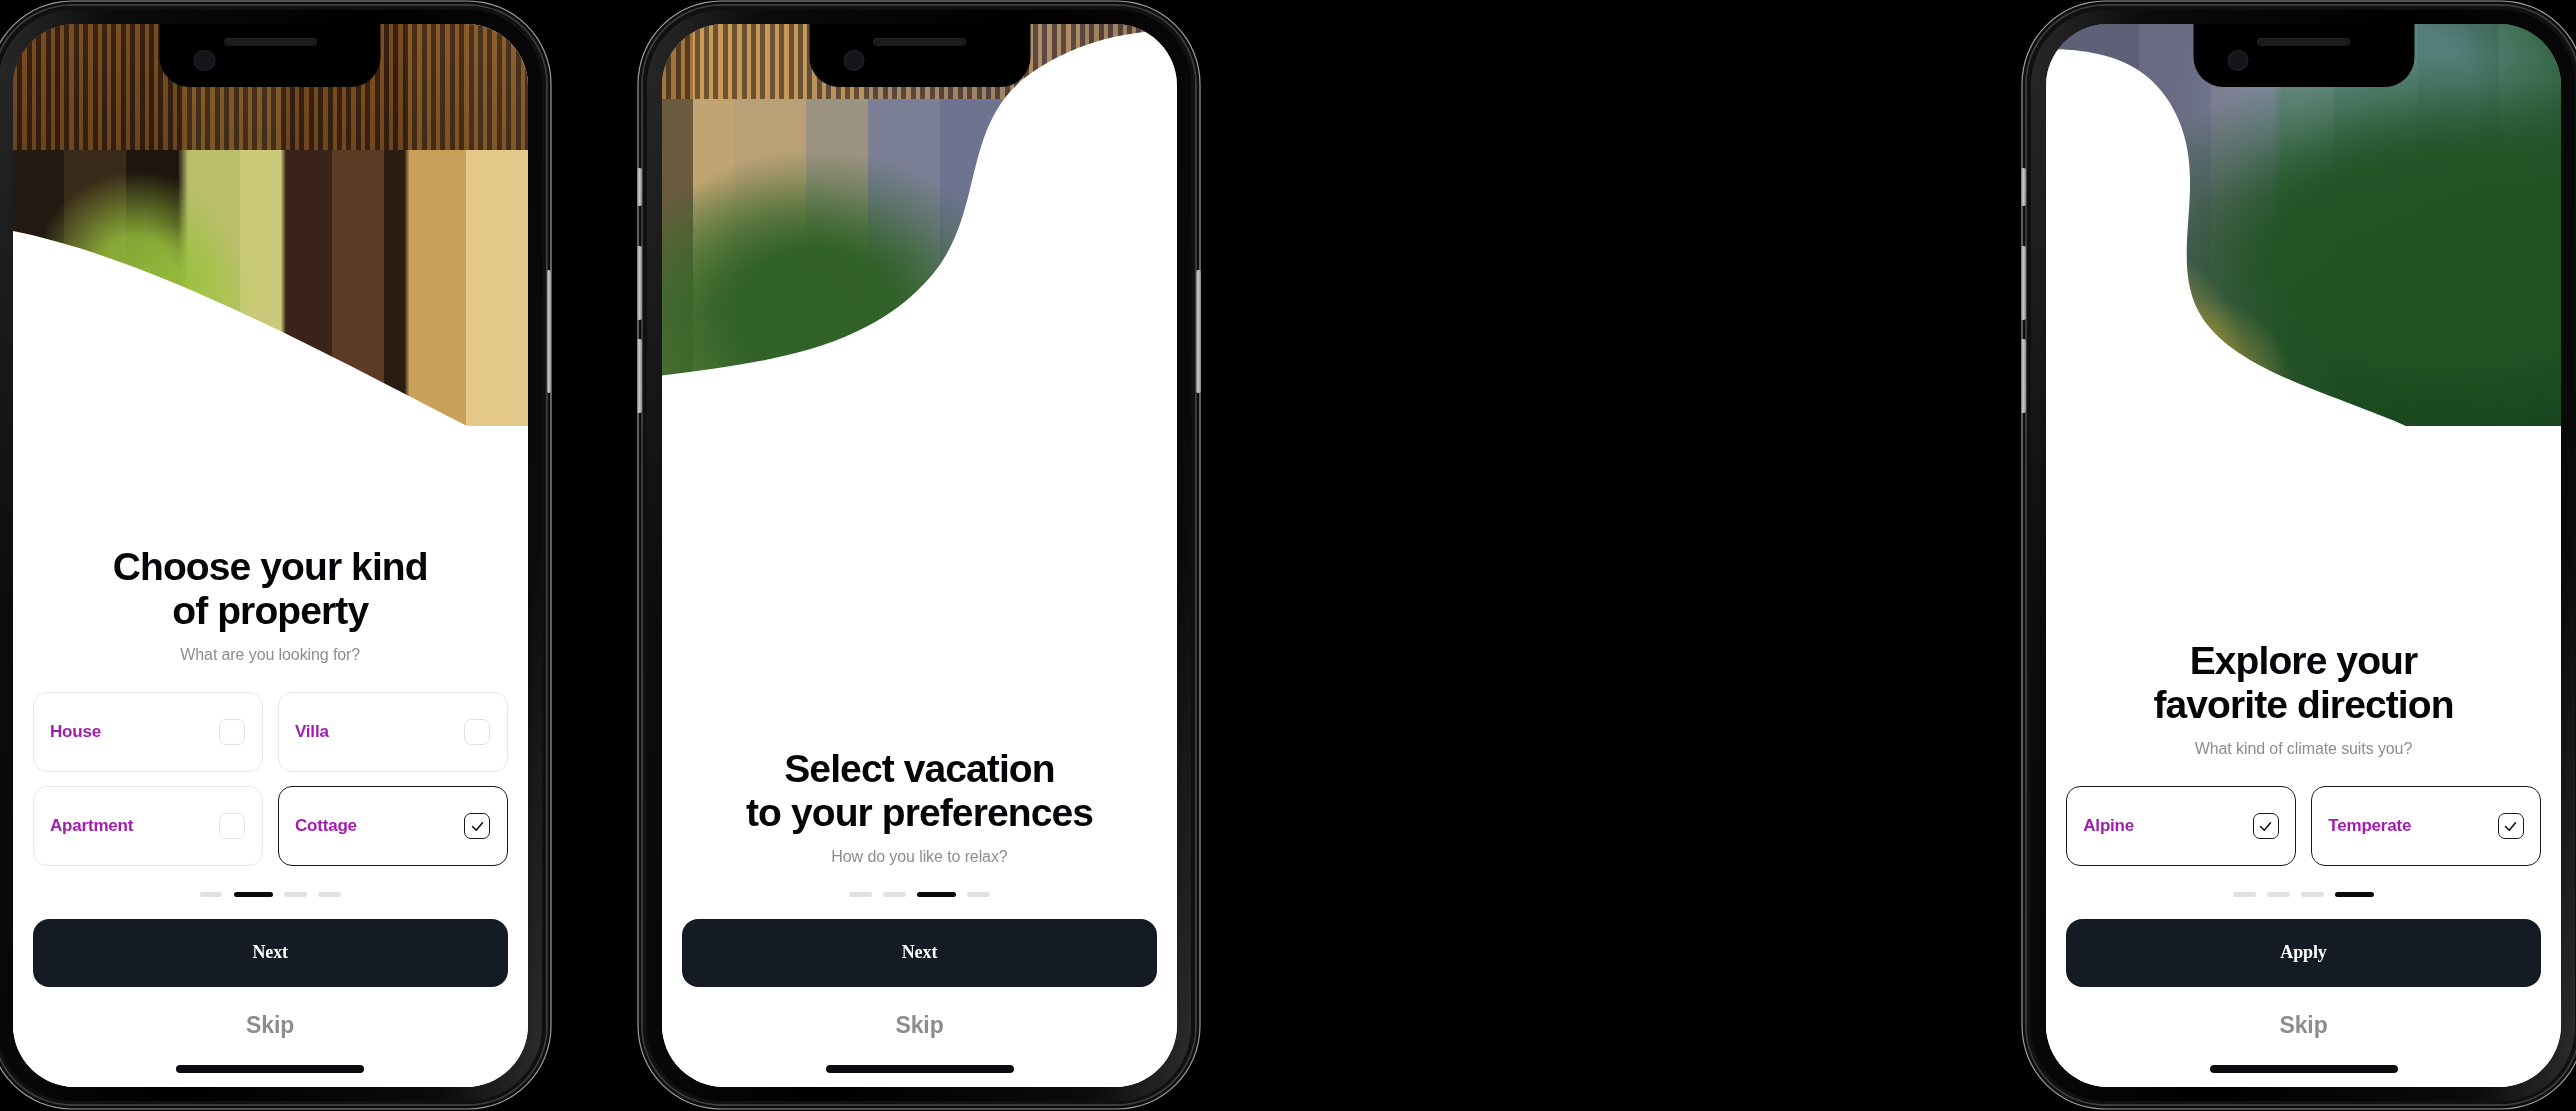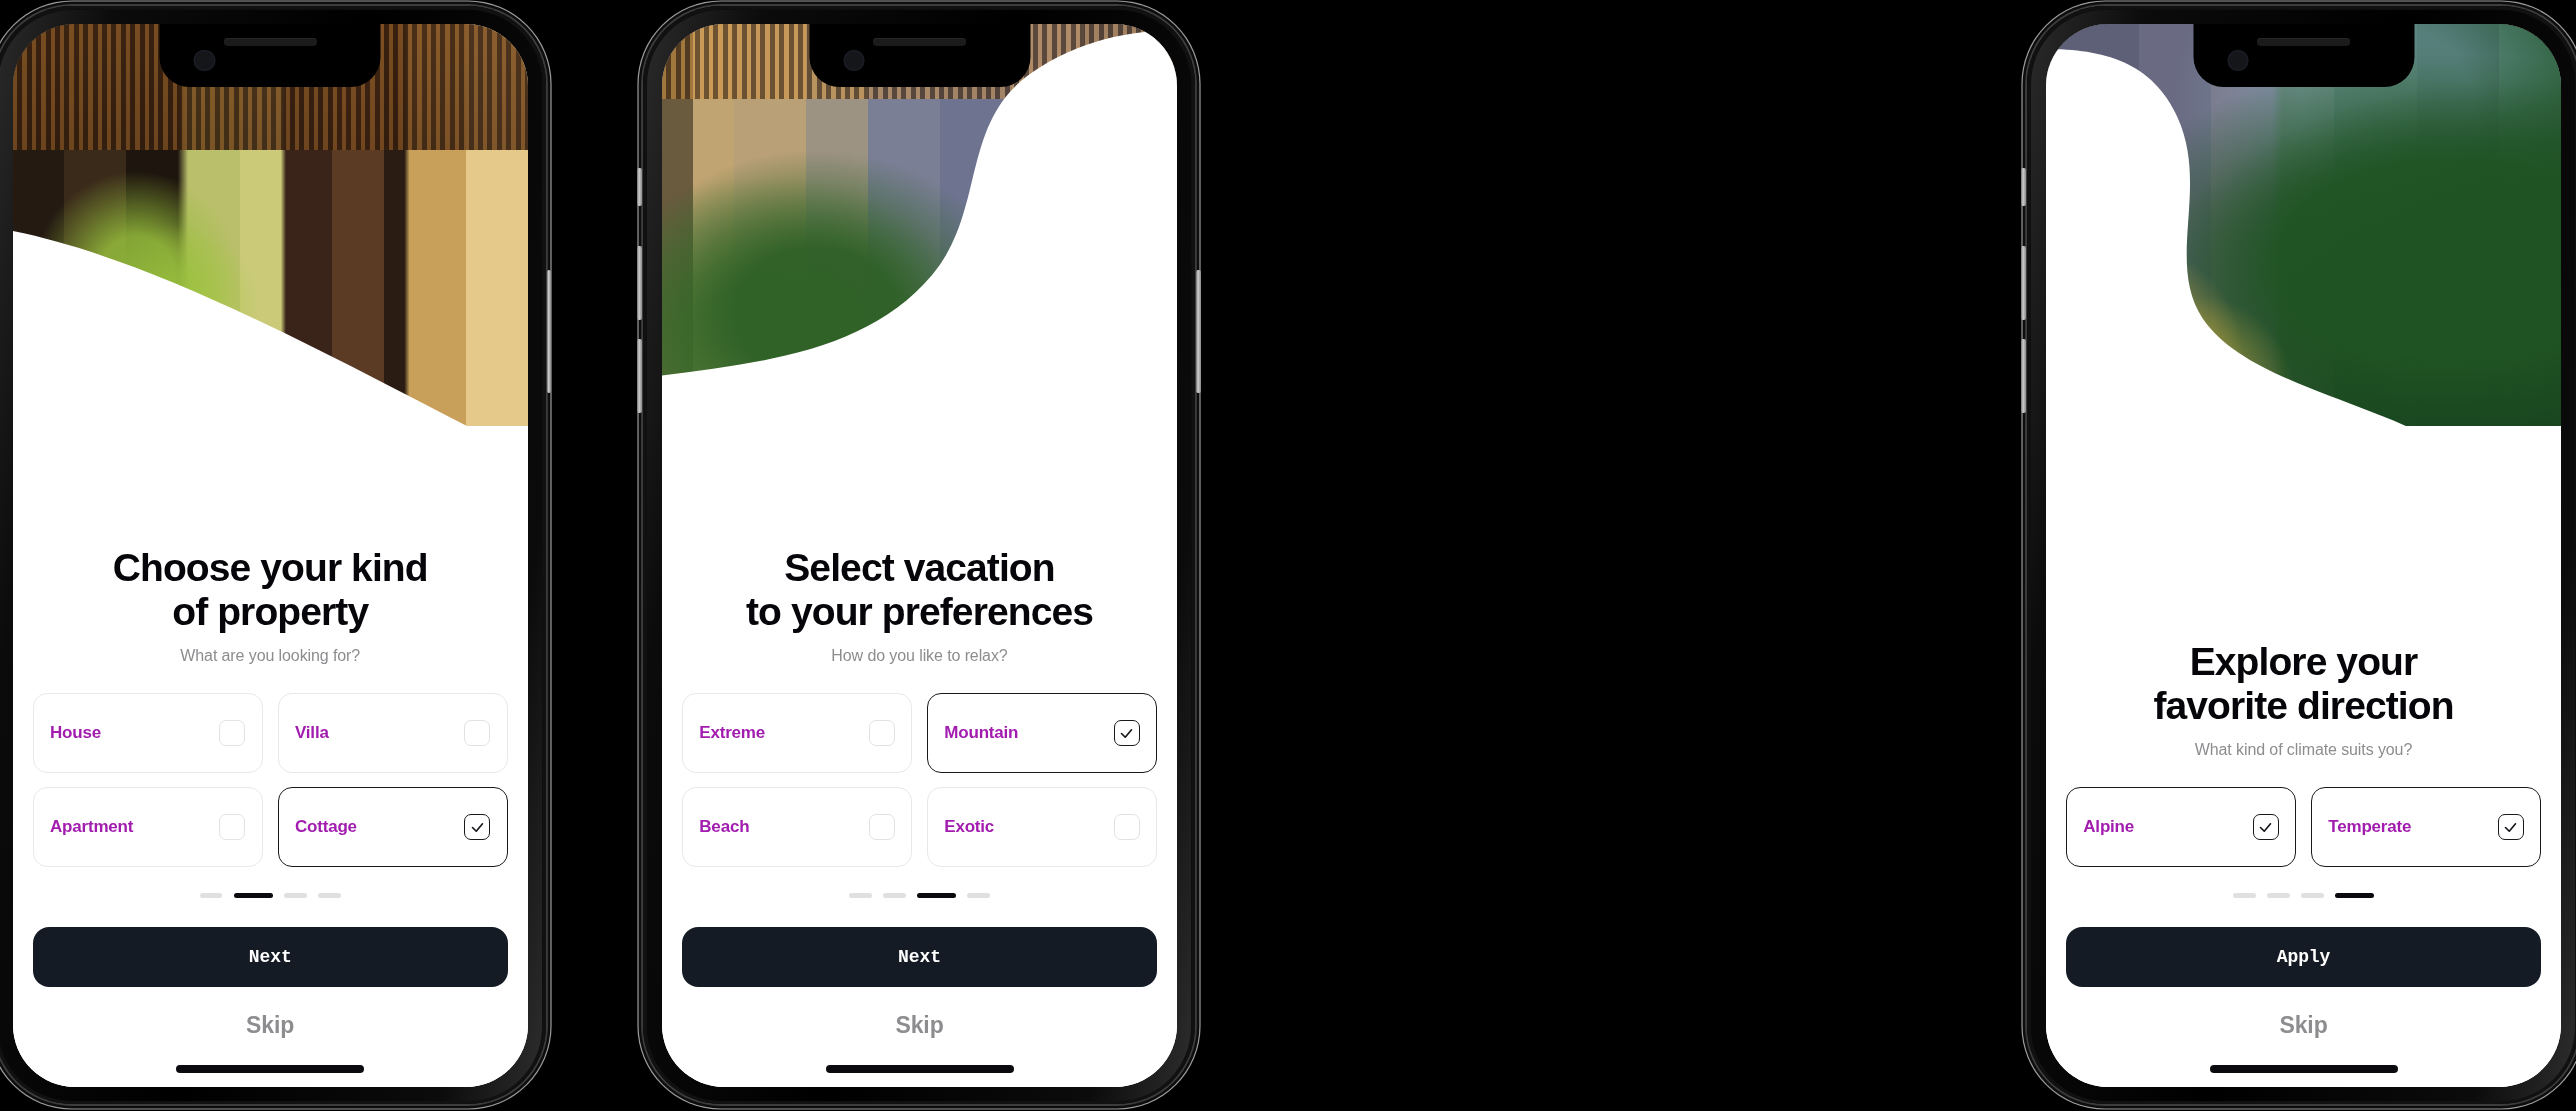--- a/index.html
+++ b/index.html
@@ -277,31 +277,31 @@
     height: 4.4px;
     border-radius: 2.5px;
     background: #e0e0e0;
   }
   .dash.active {
     width: 39px;
     background: #0b0b0f;
   }
 
   .primary-btn {
-    margin-top: 29px;
+    margin-top: 22px;
     width: 100%;
-    height: 60px;
+    height: 68px;
     border: none;
     border-radius: 16.3px;
     background: #151b24;
     color: #ffffff;
     font-size: 18px;
     font-weight: 700;
     letter-spacing: -0.1px;
-    font-family: Liberation Mono, monospace;
+    font-family: Liberation Serif, serif;
     cursor: pointer;
   }
 
   .skip {
     margin-top: 25px;
     text-align: center;
     font-size: 23px;
     font-weight: 600;
     color: #8d8d90;
     cursor: pointer;
@@ -408,48 +408,20 @@
       <div class="notch">
         <div class="speaker"></div>
         <div class="camera"></div>
       </div>
 
       <div class="content">
         <h1 class="title">Select vacation
 to your preferences</h1>
         <p class="subtitle">How do you like to relax?</p>
 
-        <div class="grid">
-          <div class="card">
-            <span class="card-label">Extreme</span>
-            <span class="checkbox">
-              
-            </span>
-          </div>
-          <div class="card selected">
-            <span class="card-label">Mountain</span>
-            <span class="checkbox checked">
-              <svg width="15" height="15" viewBox="0 0 24 24" fill="none" stroke="#15151a" stroke-width="2.6" stroke-linecap="round" stroke-linejoin="round">
-                  <polyline points="4,12 10,18 20,6"></polyline>
-                </svg>
-            </span>
-          </div>
-          <div class="card">
-            <span class="card-label">Beach</span>
-            <span class="checkbox">
-              
-            </span>
-          </div>
-          <div class="card">
-            <span class="card-label">Exotic</span>
-            <span class="checkbox">
-              
-            </span>
-          </div>
-        </div>
 
         <div class="pagination">
           <span class="dash"></span>
           <span class="dash"></span>
           <span class="dash active"></span>
           <span class="dash"></span>
         </div>
 
         <button class="primary-btn">Next</button>
         <div class="skip">Skip</div>

